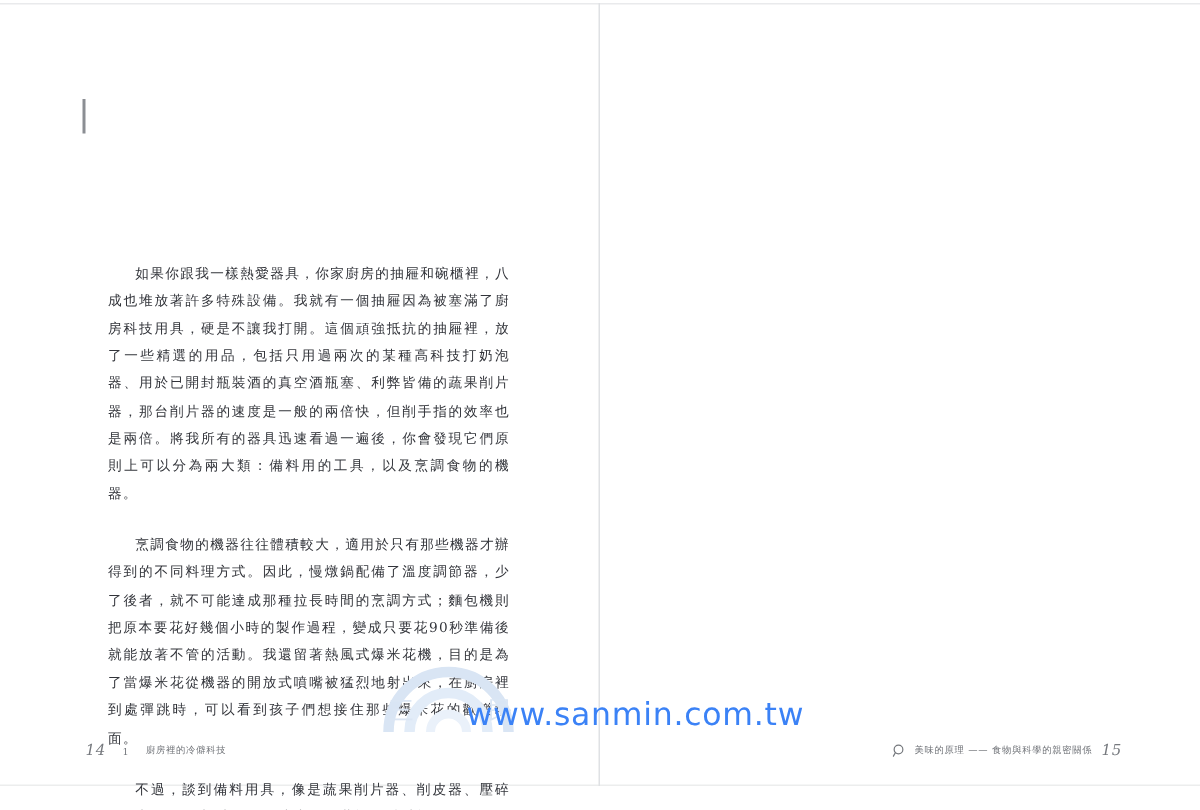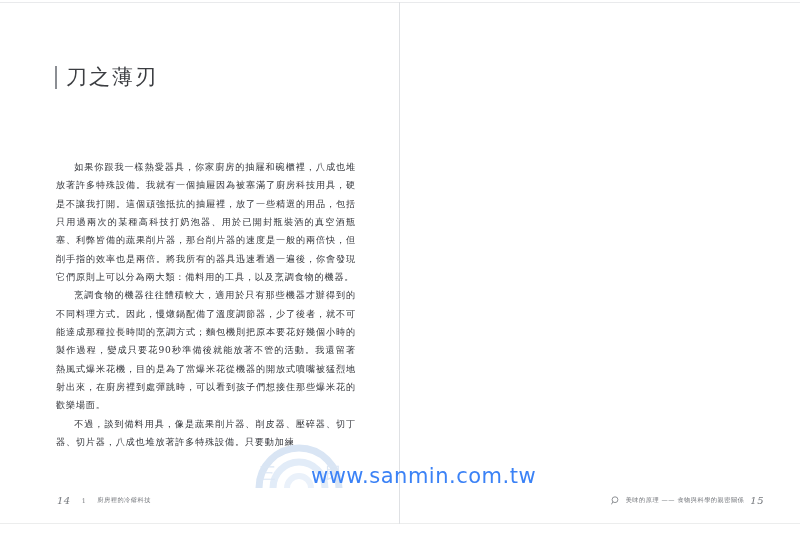--- a/index.html
+++ b/index.html
@@ -92,38 +92,38 @@
     text-align: justify;
     text-justify: inter-ideograph;
     letter-spacing: 0.85px;
   }
   .page.left .body-col {
     left: 56px;
     top: 158px;
     width: 300px;
   }
   .body-col p {
-    margin: 0;
+    margin: 16px;
     text-indent: 2em;
   }
 
   
   .footer {
     position: absolute;
     bottom: 34px;
     font-family: "DejaVu Sans", "Liberation Sans", sans-serif;
     font-size: 6.2px;
     color: #6f7277;
     letter-spacing: 0.5px;
     display: flex;
     align-items: center;
     white-space: nowrap;
   }
   .footer.left-footer  { left: 57px;  gap: 11px; }
-  .footer.right-footer { right: 36px; gap: 6px; }
+  .footer.right-footer { right: 52px; gap: 6px; }
 
   .folio {
     font-family: "DejaVu Serif", "Liberation Serif", serif;
     font-size: 10px;
     font-style: italic;
     color: #76797e;
   }
   .footer-chapnum {
     font-family: "DejaVu Serif", "Liberation Serif", serif;
     font-size: 6.4px;
@@ -190,21 +190,20 @@
 <body>
 
 <div id="spread">
 
   <div class="gutter"></div>
 
   <div class="page left">
 
     <div class="chapter-title">
       <span class="title-rule"></span>
-      <span class="title-text">刀之薄刃</span>
     </div>
 
     <div class="body-col">
       <p>如果你跟我一樣熱愛器具，你家廚房的抽屜和碗櫃裡，八成也堆放著許多特殊設備。我就有一個抽屜因為被塞滿了廚房科技用具，硬是不讓我打開。這個頑強抵抗的抽屜裡，放了一些精選的用品，包括只用過兩次的某種高科技打奶泡器、用於已開封瓶裝酒的真空酒瓶塞、利弊皆備的蔬果削片器，那台削片器的速度是一般的兩倍快，但削手指的效率也是兩倍。將我所有的器具迅速看過一遍後，你會發現它們原則上可以分為兩大類：備料用的工具，以及烹調食物的機器。</p>
       <p>烹調食物的機器往往體積較大，適用於只有那些機器才辦得到的不同料理方式。因此，慢燉鍋配備了溫度調節器，少了後者，就不可能達成那種拉長時間的烹調方式；麵包機則把原本要花好幾個小時的製作過程，變成只要花90秒準備後就能放著不管的活動。我還留著熱風式爆米花機，目的是為了當爆米花從機器的開放式噴嘴被猛烈地射出來，在廚房裡到處彈跳時，可以看到孩子們想接住那些爆米花的歡樂場面。</p>
       <p>不過，談到備料用具，像是蔬果削片器、削皮器、壓碎器、切丁器、切片器，八成也堆放著許多特殊設備。只要動加練</p>
     </div>
 
     <div class="footer left-footer">
       <span class="folio">14</span>

